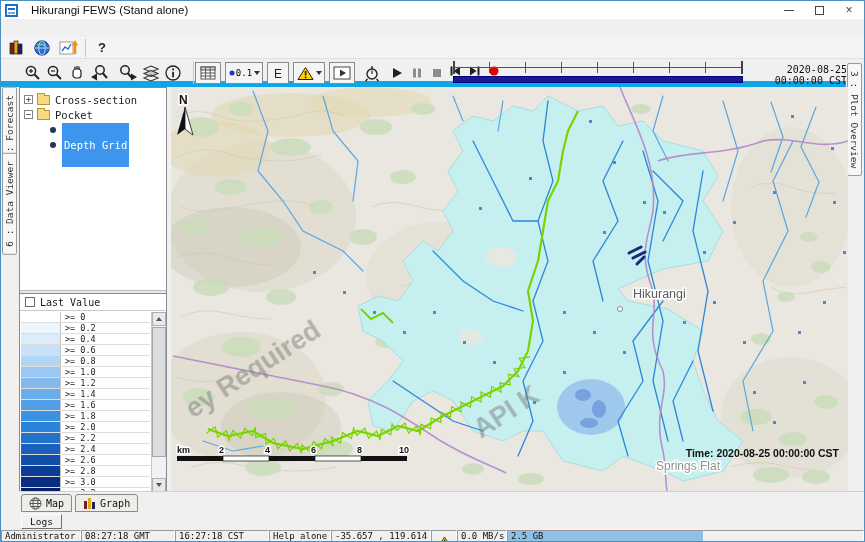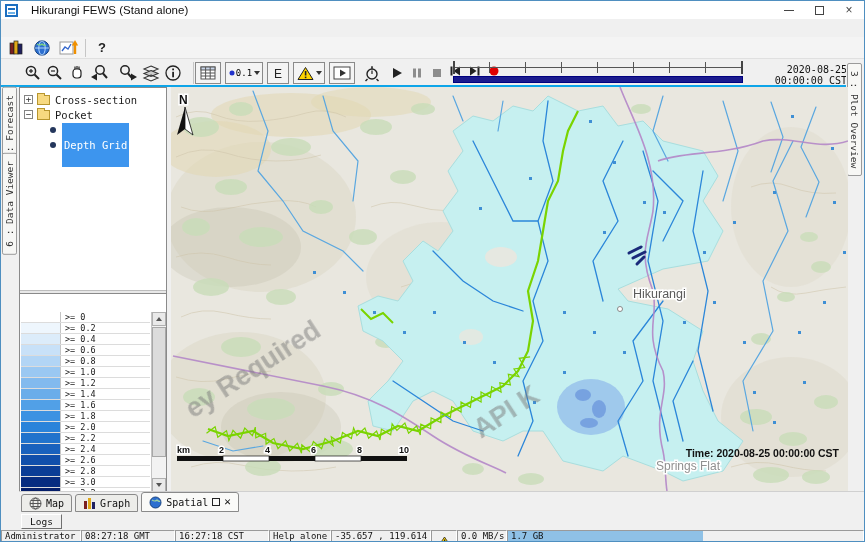--- a/index.html
+++ b/index.html
@@ -14,21 +14,21 @@
   #title-text{font-size:11.5px;color:#111;padding-left:8px;}
   #win-controls{margin-left:auto;display:flex;height:100%;}
   .wbtn{width:30px;height:100%;display:flex;align-items:center;justify-content:center;color:#444;font-size:12px;}
   .glyph-min{width:10px;height:1px;background:#444;display:block;}
   .glyph-max{width:9px;height:9px;border:1px solid #444;display:block;}
   
   #menubar{position:absolute;left:0;top:18px;width:100%;height:18px;background:#fff;border-bottom:1px solid #e3e3e3;display:flex;align-items:center;padding-left:4px;}
   .menu-item{font-size:11.5px;color:#222;padding:0 9px;}
   
   #toolbar1{position:absolute;left:0;top:36px;width:100%;height:22px;background:#f4f4f4;border-bottom:1px solid #e0e0e0;display:flex;align-items:center;}
-  #toolbar2{position:absolute;left:0;top:58px;width:100%;height:28px;background:#f0f0f0;border-bottom:2px solid #0ea5e9;}
+  #toolbar2{position:absolute;left:0;top:58px;width:100%;height:28px;background:#f0f0f0;border-bottom:6px solid #0ea5e9;}
   .tb-sep{width:1px;height:18px;background:#c6c6c6;margin:0 6px;}
   .tbtn{display:flex;align-items:center;justify-content:center;background:transparent;border:none;padding:0;}
   .boxed{border:1px solid #8a8a8a;background:#f4f4f4;}
   #toolbar2 .abs{position:absolute;top:3px;height:22px;}
   .caret{width:0;height:0;border-left:3px solid transparent;border-right:3px solid transparent;border-top:4px solid #333;margin-left:2px;}
   .help-q{font-size:13px;font-weight:bold;color:#222;}
   
   #timeline{position:absolute;left:452px;top:2px;width:290px;height:24px;}
   #tl-ticks{position:absolute;left:0;top:3px;width:100%;height:11px;
      background:repeating-linear-gradient(to right,#555 0 1px,transparent 1px 36px);}
@@ -310,20 +310,24 @@
         <span class="bullet"></span>
         <span class="tree-label">File Grid</span>
       </div>
       <div class="tree-row child">
         <span class="bullet"></span>
         <span class="tree-label selected">Depth Grid</span>
       </div>
     </div>
     <div id="panel-split"></div>
     <div id="legend">
+      <div id="legend-header">
+        <span class="checkbox"></span>
+        <span>Last Value</span>
+      </div>
       <div id="legend-list">
           <div class="legend-row">
             <span class="legend-swatch" style="background: rgb(255, 255, 255);"></span>
             <span class="legend-label">&gt;= 0</span>
           </div>
           <div class="legend-row">
             <span class="legend-swatch" style="background: rgb(238, 246, 253);"></span>
             <span class="legend-label">&gt;= 0.2</span>
           </div>
           <div class="legend-row">
@@ -606,29 +610,20 @@
       <span>Map</span>
     </div>
     <div class="btab">
       <svg width="13" height="13">
         <rect x="1" y="4" width="3" height="8" fill="#7a2020"></rect>
         <rect x="5" y="1" width="3" height="11" fill="#e0a818"></rect>
         <rect x="9" y="5" width="3" height="7" fill="#20205f"></rect>
       </svg>
       <span>Graph</span>
     </div>
-    <div class="btab active">
-      <svg width="13" height="13">
-        <circle cx="6.5" cy="6.5" r="5.5" fill="#2d6fd0" stroke="#17427f"></circle>
-        <path d="M3,4 q3,2 5,0 q2,2 3,1" stroke="#9fd49f" fill="none" stroke-width="1.2"></path>
-      </svg>
-      <span>Spatial</span>
-      <span class="tab-max"></span>
-      <span class="tab-close">✕</span>
-    </div>
   </div>
 
   <div id="logsrow">
     <button id="logs-btn">Logs</button>
   </div>
 
   <div id="statusbar">
     <div class="scell" style="width:80px">Administrator</div>
     <div class="scell" style="width:94px">08:27:18 GMT</div>
     <div class="scell" style="width:94px">16:27:18 CST</div>
@@ -637,17 +632,17 @@
     <div class="scell" style="width:26px;display:flex;align-items:center;justify-content:center">
       <svg width="13" height="11">
         <polygon points="6.5,1 12.5,10 0.5,10" fill="#ffd400" stroke="#222" stroke-width="0.8"></polygon>
         <rect x="6" y="3.5" width="1.2" height="3.5" fill="#222"></rect>
           <rect x="6" y="7.8" width="1.2" height="1.2" fill="#222"></rect>
       </svg>
     </div>
     <div class="scell" style="width:50px">0.0 MB/s</div>
     <div class="scell" id="mem-cell">
       <span id="mem-fill"></span>
-      <span id="mem-text">1.7 GB</span>
+      <span id="mem-text">2.5 GB</span>
     </div>
   </div>
 
 </div>
 
 </body></html>

